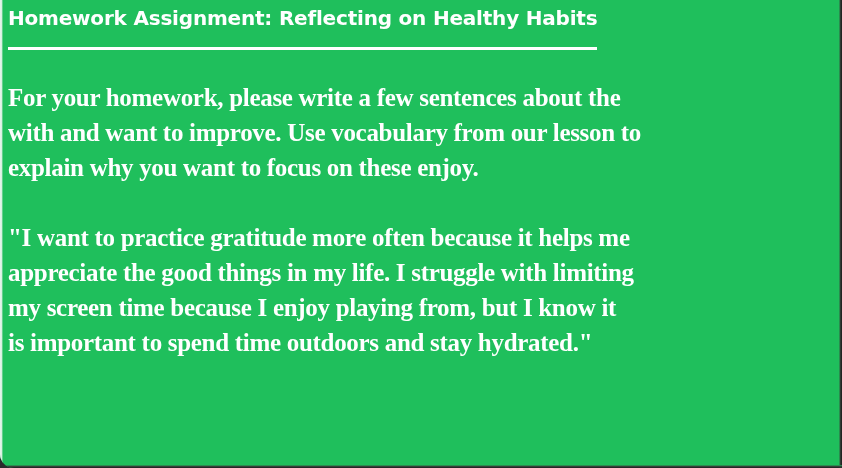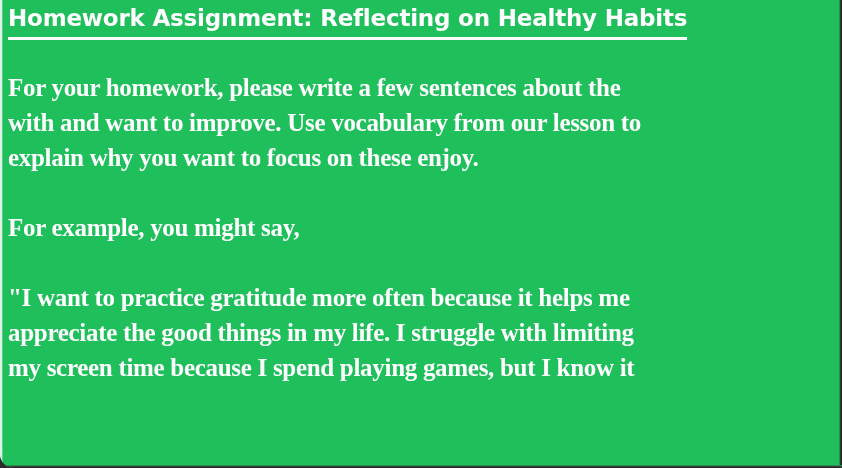--- a/index.html
+++ b/index.html
@@ -58,26 +58,26 @@
     position: relative;
     padding: 2px 0 0 8px;
     z-index: 2;
   }
 
   .title {
     display: inline-block;
     color: #ffffff;
     font-family: "DejaVu Sans", sans-serif;
     font-weight: 700;
-    font-size: 23px;
+    font-size: 20px;
     line-height: 33px;
     letter-spacing: -0.2px;
     white-space: nowrap;
     border-bottom: 3px solid #ffffff;
-    padding-bottom: 2px;
+    padding-bottom: 12px;
     margin: 0;
   }
 
   .body-block {
     color: #ffffff;
     font-family: Liberation Serif, serif;
     font-weight: 700;
     font-size: 25px;
     line-height: 35px;
     letter-spacing: -0.3px;
@@ -104,24 +104,22 @@
   <div class="content">
 
     <h1 class="title">Homework Assignment: Reflecting on Healthy Habits</h1>
 
     <p class="body-block block-instructions">
       <span class="line">For your homework, please write a few sentences about the</span>
       <span class="line">with and want to improve. Use vocabulary from our lesson to</span>
       <span class="line">explain why you want to focus on these enjoy.</span>
     </p>
 
-    <p class="body-block block-example">
-      <span class="line">For example, you might say,</span>
-    </p>
 
     <p class="body-block block-quote">
       <span class="line">"I want to practice gratitude more often because it helps me</span>
       <span class="line">appreciate the good things in my life. I struggle with limiting</span>
-      <span class="line">my screen time because I spend playing games, but I know it</span>
+      <span class="line">my screen time because I enjoy playing from, but I know it</span>
+      <span class="line">is important to spend time outdoors and stay hydrated."</span>
     </p>
 
   </div>
 </div>
 
 </body></html>

